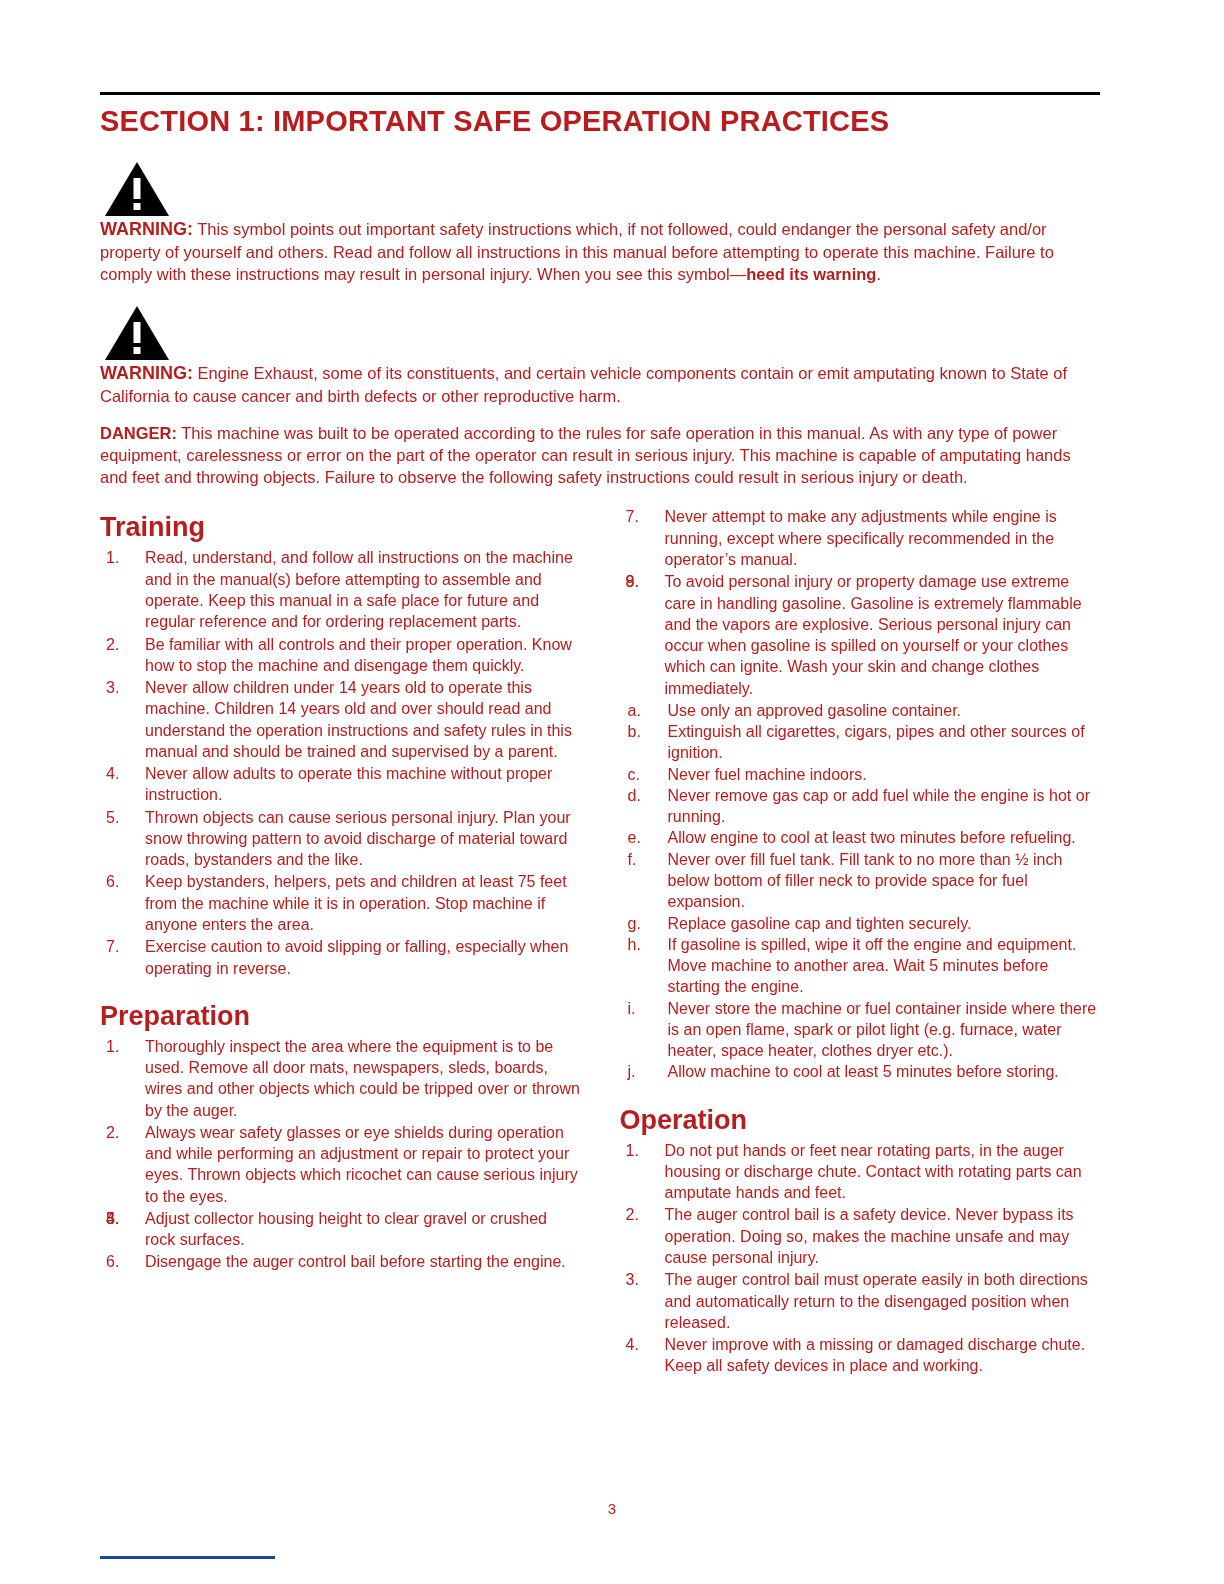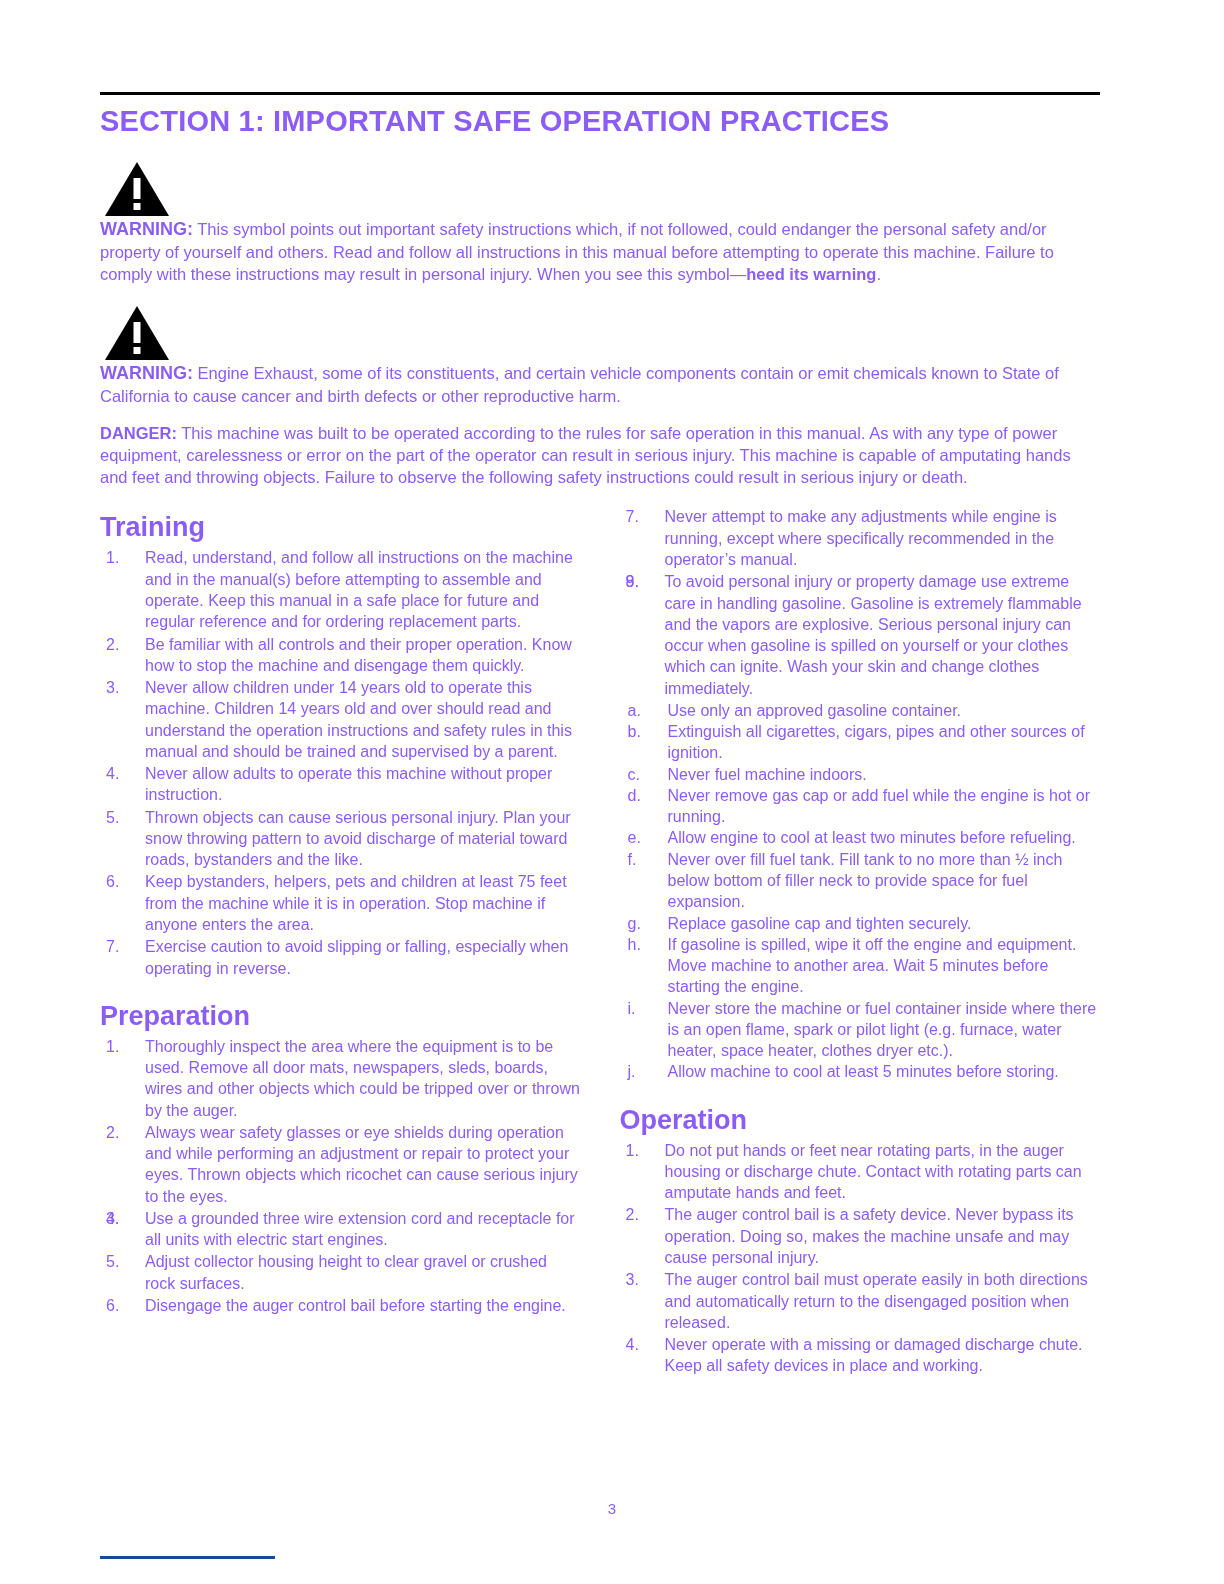--- a/index.html
+++ b/index.html
@@ -6,21 +6,21 @@
     margin: 0;
     padding: 0;
     background: #ffffff;
   }
   .page {
     position: relative;
     width: 1224px;
     height: 1584px;
     background: #ffffff;
     font-family: "Liberation Sans", sans-serif;
-    color: #8b5cf6;
+    color: #b91c1c;
     box-sizing: border-box;
   }
   .content {
     position: absolute;
     left: 100px;
     top: 92px;
     width: 1000px;
   }
   .top-rule {
     border-top: 3px solid #000;
@@ -161,21 +161,21 @@
 
     <div class="warning-block">
       <div class="warn-icon">
         <svg width="66" height="58" viewBox="0 0 66 58">
           <polygon points="33,2 65,56 1,56" fill="#000000"></polygon>
           <rect x="29.5" y="18" width="7" height="21" fill="#ffffff"></rect>
           <rect x="29.5" y="43" width="7" height="7" fill="#ffffff"></rect>
         </svg>
       </div>
       <div class="warn-text">
-        <span class="lbl">WARNING:</span><span> Engine Exhaust, some of its constituents, and certain vehicle components contain or emit chemicals known to State of California to cause cancer and birth defects or other reproductive harm.</span>
+        <span class="lbl">WARNING:</span><span> Engine Exhaust, some of its constituents, and certain vehicle components contain or emit amputating known to State of California to cause cancer and birth defects or other reproductive harm.</span>
       </div>
     </div>
 
     <p class="danger">
       <span class="lbl">DANGER:</span><span> This machine was built to be operated according to the rules for safe operation in this manual. As with any type of power equipment, carelessness or error on the part of the operator can result in serious injury. This machine is capable of amputating hands and feet and throwing objects. Failure to observe the following safety instructions could result in serious injury or death.</span>
     </p>
 
     <div class="columns">
 
       <div class="col">
@@ -189,21 +189,21 @@
           <li><span class="marker">5.</span><span>Thrown objects can cause serious personal injury. Plan your snow throwing pattern to avoid discharge of material toward roads, bystanders and the like.</span></li>
           <li><span class="marker">6.</span><span>Keep bystanders, helpers, pets and children at least 75 feet from the machine while it is in operation. Stop machine if anyone enters the area.</span></li>
           <li><span class="marker">7.</span><span>Exercise caution to avoid slipping or falling, especially when operating in reverse.</span></li>
         </ol>
 
         <h2 class="heading tight">Preparation</h2>
         <ol class="numlist">
           <li><span class="marker">1.</span><span>Thoroughly inspect the area where the equipment is to be used. Remove all door mats, newspapers, sleds, boards, wires and other objects which could be tripped over or thrown by the auger.</span></li>
           <li><span class="marker">2.</span><span>Always wear safety glasses or eye shields during operation and while performing an adjustment or repair to protect your eyes. Thrown objects which ricochet can cause serious injury to the eyes.</span></li>
           <li><span class="marker">3.</span></li>
-          <li><span class="marker">4.</span><span>Use a grounded three wire extension cord and receptacle for all units with electric start engines.</span></li>
+          <li><span class="marker">4.</span></li>
           <li><span class="marker">5.</span><span>Adjust collector housing height to clear gravel or crushed rock surfaces.</span></li>
           <li><span class="marker">6.</span><span>Disengage the auger control bail before starting the engine.</span></li>
         </ol>
 
       </div>
 
       <div class="col">
 
         <ol class="numlist">
           <li><span class="marker">7.</span><span>Never attempt to make any adjustments while engine is running, except where specifically recommended in the operator’s manual.</span></li>
@@ -224,21 +224,21 @@
             <li><span class="marker">i.</span><span>Never store the machine or fuel container inside where there is an open flame, spark or pilot light (e.g. furnace, water heater, space heater, clothes dryer etc.).</span></li>
             <li><span class="marker">j.</span><span>Allow machine to cool at least 5 minutes before storing.</span></li>
           </ol>
         </div>
 
         <h2 class="heading tight">Operation</h2>
         <ol class="numlist">
           <li><span class="marker">1.</span><span>Do not put hands or feet near rotating parts, in the auger housing or discharge chute. Contact with rotating parts can amputate hands and feet.</span></li>
           <li><span class="marker">2.</span><span>The auger control bail is a safety device. Never bypass its operation. Doing so, makes the machine unsafe and may cause personal injury.</span></li>
           <li><span class="marker">3.</span><span>The auger control bail must operate easily in both directions and automatically return to the disengaged position when released.</span></li>
-          <li><span class="marker">4.</span><span>Never operate with a missing or damaged discharge chute. Keep all safety devices in place and working.</span></li>
+          <li><span class="marker">4.</span><span>Never improve with a missing or damaged discharge chute. Keep all safety devices in place and working.</span></li>
         </ol>
 
       </div>
 
     </div>
 
   </div>
 
   <div class="page-number">3</div>
   <div class="bottom-mark"></div>

